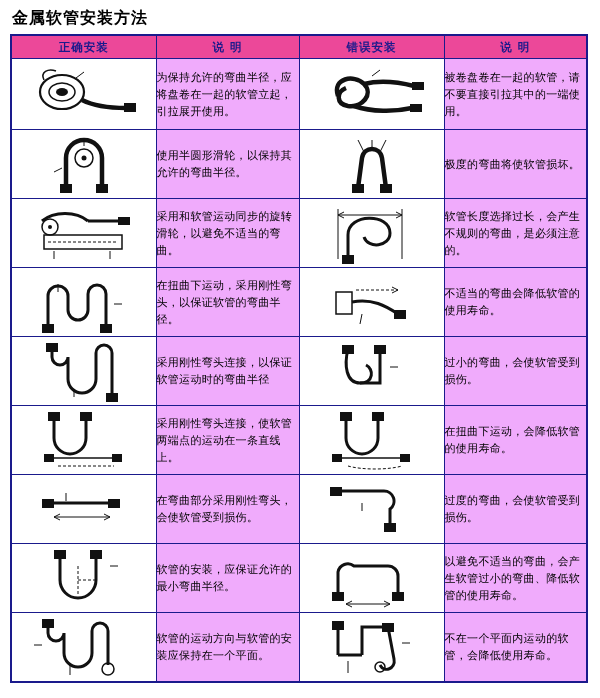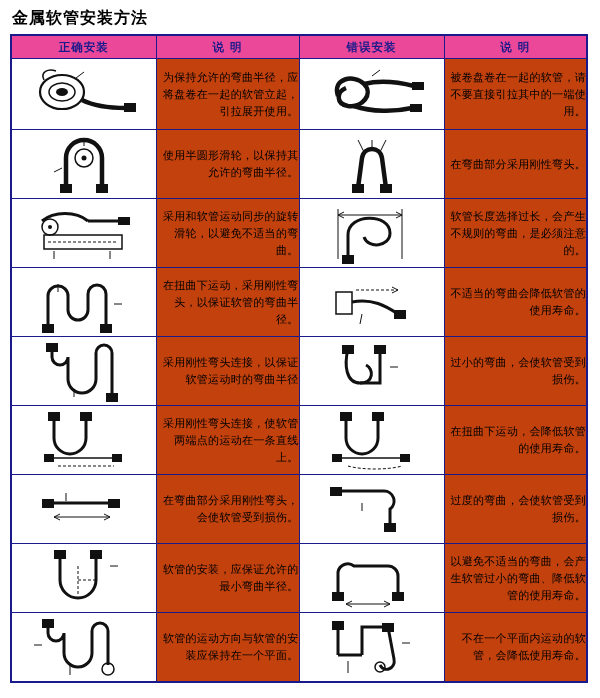--- a/index.html
+++ b/index.html
@@ -49,26 +49,26 @@
   }
   col.c-img { width: 145px; }
   col.c-txt { width: 143px; }
 
   td.img-cell {
     background: #ffffff;
     height: 68px;
     text-align: center;
   }
   td.txt-cell {
-    background: #c2410c;
+    background: #f0abfc;
     font-size: 11px;
     color: #000;
     line-height: 17px;
     padding: 4px 7px;
-    text-align: right;
+    text-align: left;
     letter-spacing: 0.3px;
     margin-left: 34px;
   }
   .srow td.img-cell { height: 68px; }
   .srow:nth-child(1) td.img-cell { height: 70px; }
 
   
   svg { display: block; margin: 0 auto; }
   .ln { stroke: #111; fill: none; }
   .thk { stroke-width: 2.2; }
@@ -145,21 +145,21 @@
         <td class="txt-cell">使用半圆形滑轮，以保持其允许的弯曲半径。</td>
         <td class="img-cell">
           <svg width="140" height="64" viewBox="0 0 140 64">
             <path d="M56 56 L60 26 C 62 14, 78 14, 80 26 L84 56" class="hose"></path>
             <path d="M62 20 L 56 8 M78 20 L 84 8" class="ln thn"></path>
             <rect x="50" y="52" width="12" height="9" class="fillblk"></rect>
             <rect x="78" y="52" width="12" height="9" class="fillblk"></rect>
             <path d="M70 8 L70 18" class="ln thn"></path>
           </svg>
         </td>
-        <td class="txt-cell">在弯曲部分采用刚性弯头。</td>
+        <td class="txt-cell">极度的弯曲将使软管损坏。</td>
       </tr>
 
       <tr class="srow">
         <td class="img-cell">
           <svg width="140" height="64" viewBox="0 0 140 64">
             <path d="M28 20 C 40 10, 62 10, 74 20" class="hose2"></path>
             <circle cx="36" cy="26" r="8" class="ln med nofill"></circle>
             <circle cx="36" cy="26" r="2" class="fillblk"></circle>
             <path d="M30 34 L 108 34 L 108 48 L 30 48 Z" class="ln med nofill"></path>
             <path d="M34 41 L 104 41" class="dash"></path>

